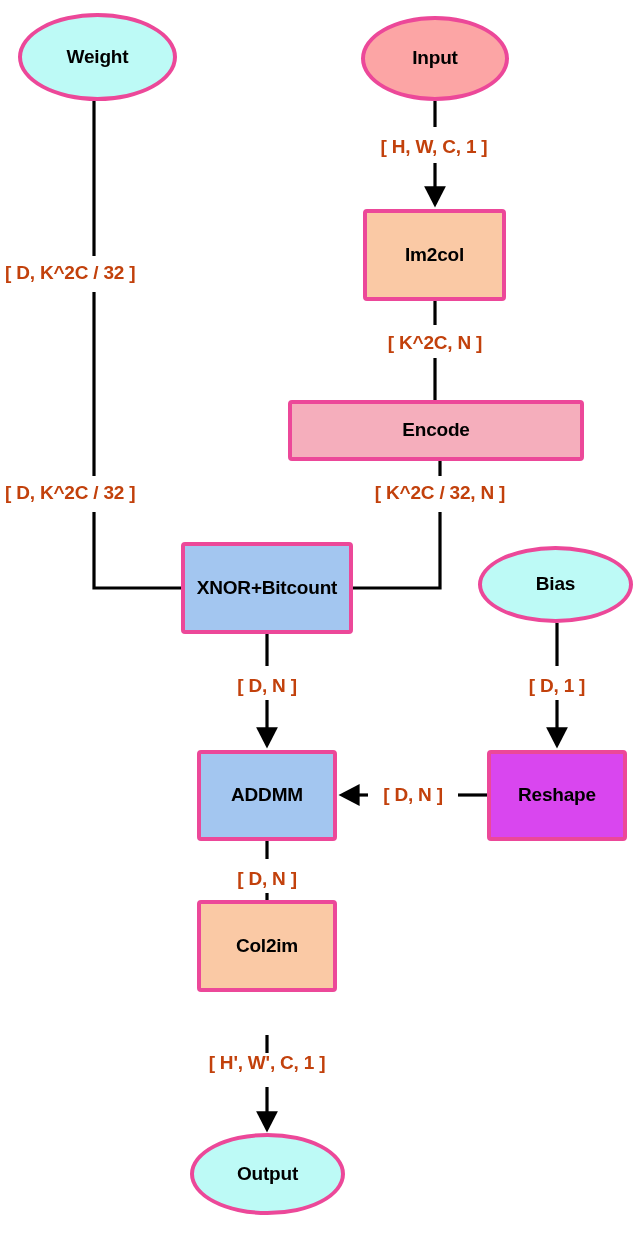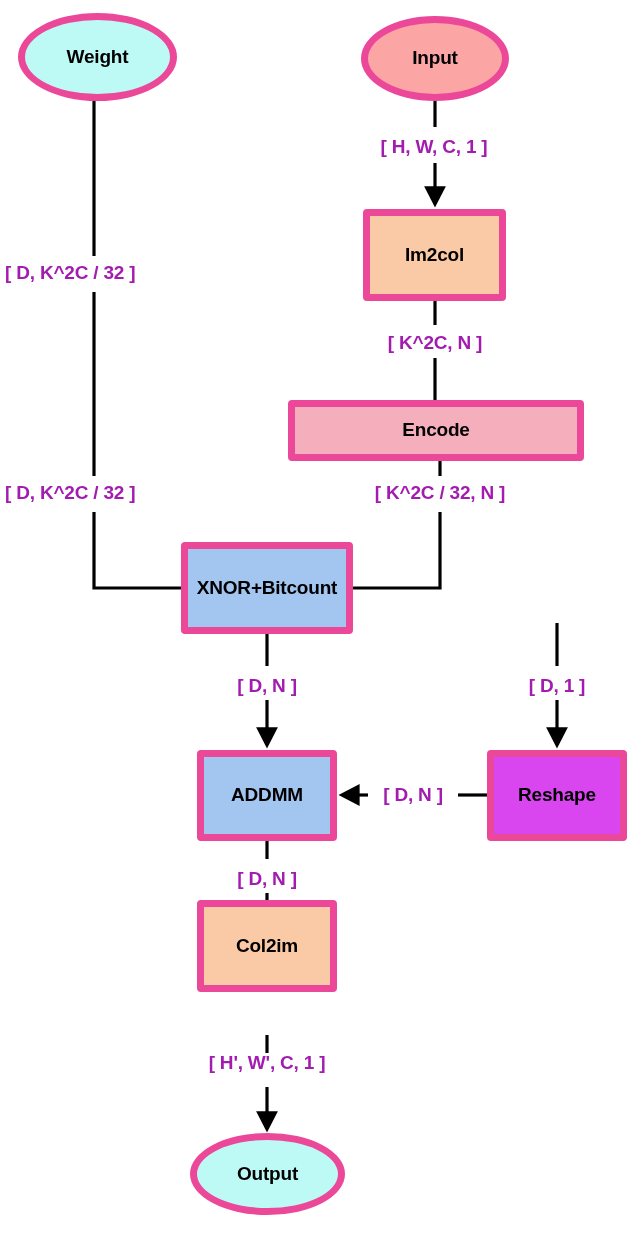--- a/index.html
+++ b/index.html
@@ -22,37 +22,37 @@
     width: 642px;
     height: 1234px;
     pointer-events: none;
   }
   .node {
     position: absolute;
     box-sizing: border-box;
     display: flex;
     align-items: center;
     justify-content: center;
-    border: 7px solid #ec4899;
+    border: 4px solid #ec4899;
     color: #000000;
     font-weight: bold;
     font-size: 19px;
     letter-spacing: -0.2px;
     text-align: center;
     line-height: 1.1;
   }
   .node.ellipse {
     border-radius: 50%;
   }
   .node.rect {
     border-radius: 4px;
   }
   .edge-label {
     position: absolute;
-    color: #a21caf;
+    color: #c2410c;
     font-weight: bold;
     font-size: 19px;
     white-space: nowrap;
     letter-spacing: -0.2px;
     line-height: 1;
   }
   .edge-label.center {
     transform: translateX(-50%);
   }
 </style>
@@ -128,20 +128,23 @@
   </div>
 
   <div class="node rect" style="left:288px; top:400px; width:296px; height:61px; background:#f5aebc;">
     <span>Encode</span>
   </div>
 
   <div class="node rect" style="left:181px; top:542px; width:172px; height:92px; background:#a3c6f0;">
     <span>XNOR+Bitcount</span>
   </div>
 
+  <div class="node ellipse" style="left:478px; top:546px; width:155px; height:77px; background:#bdfaf6;">
+    <span>Bias</span>
+  </div>
 
   <div class="node rect" style="left:197px; top:750px; width:140px; height:91px; background:#a3c6f0;text-align:right;">
     <span>ADDMM</span>
   </div>
 
   <div class="node rect" style="left:487px; top:750px; width:140px; height:91px; background:#d946ef;">
     <span>Reshape</span>
   </div>
 
   <div class="node rect" style="left:197px; top:900px; width:140px; height:92px; background:#fac9a5;">

